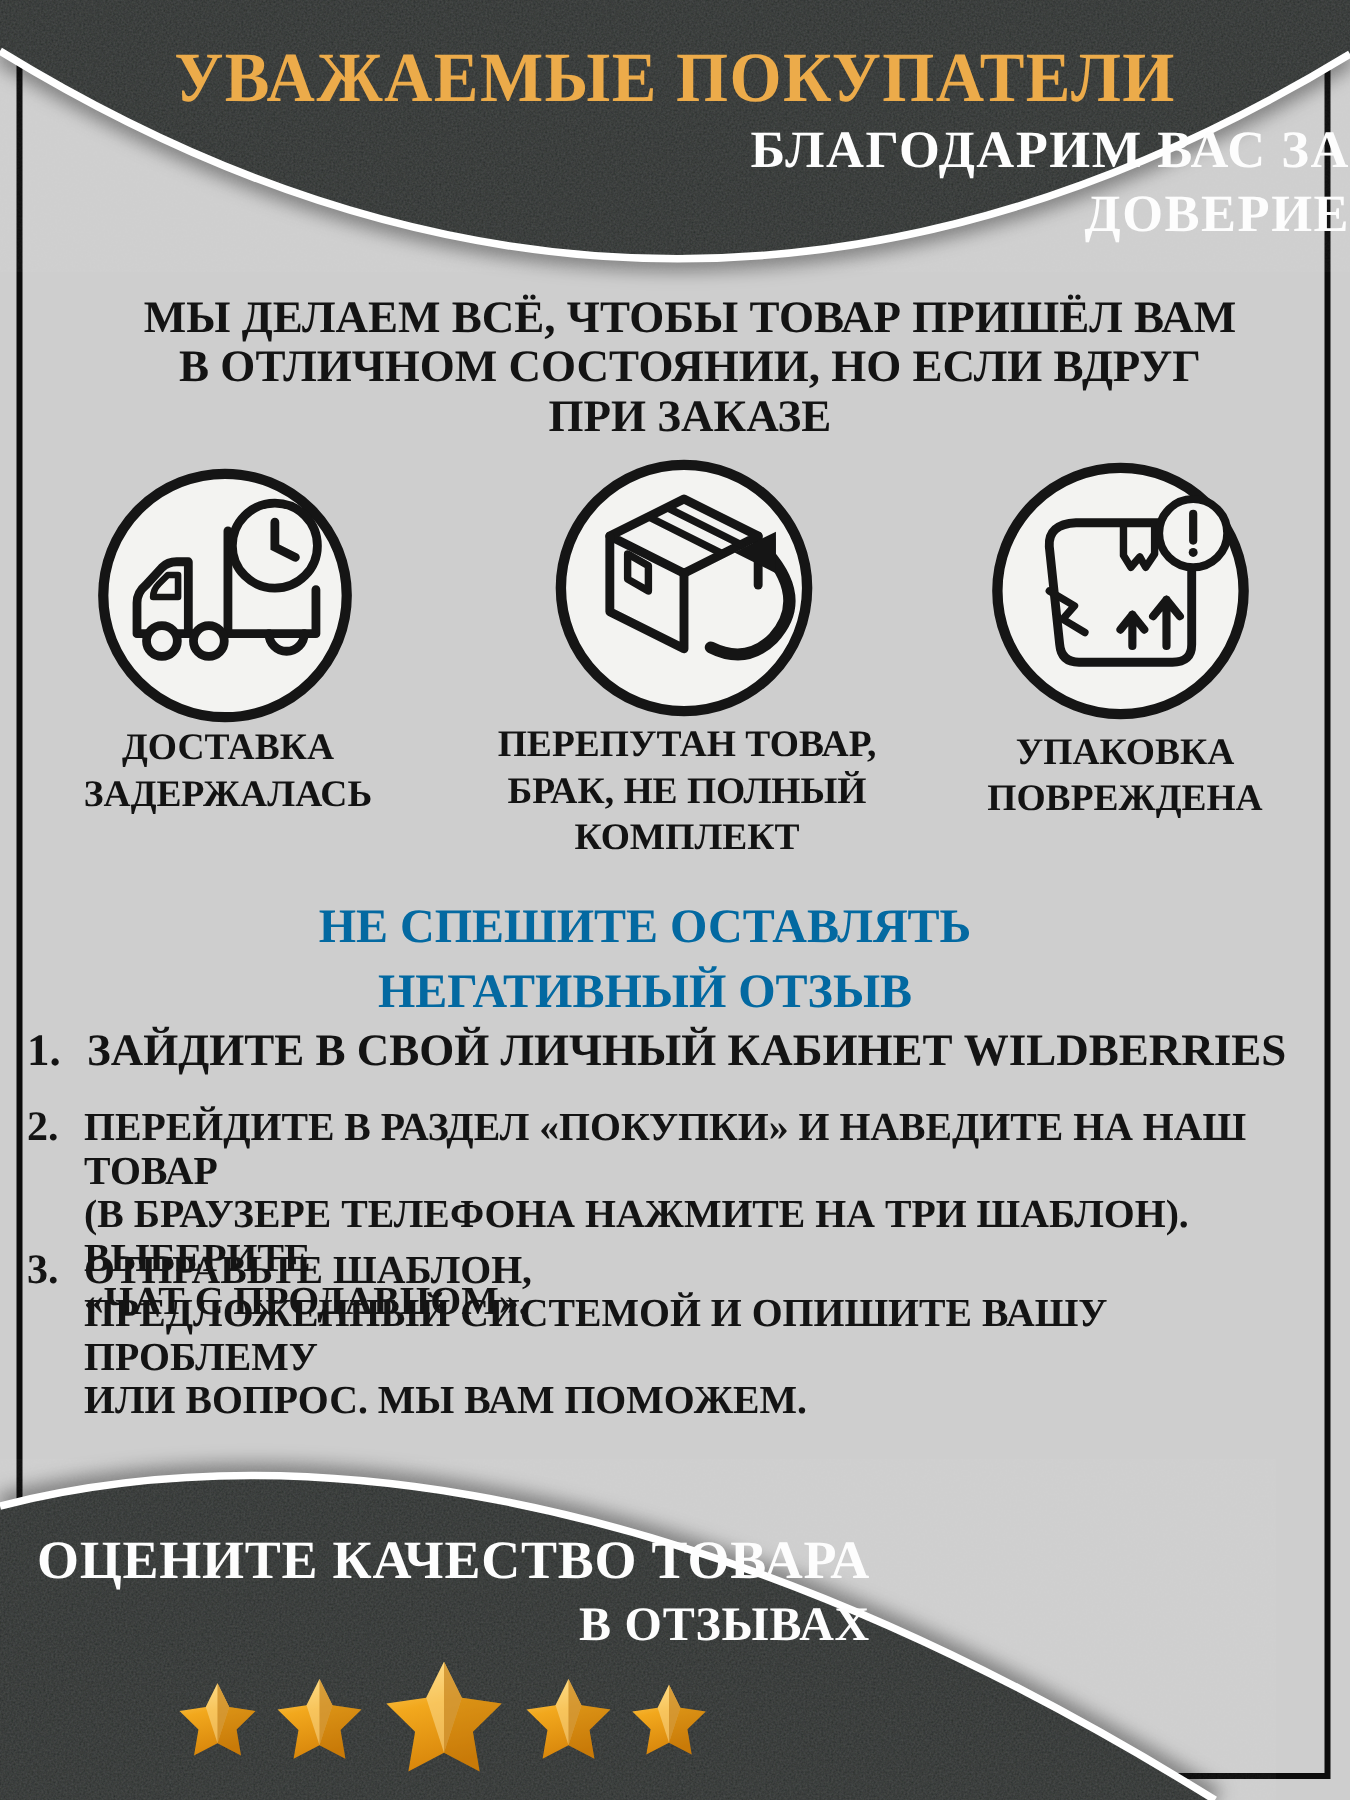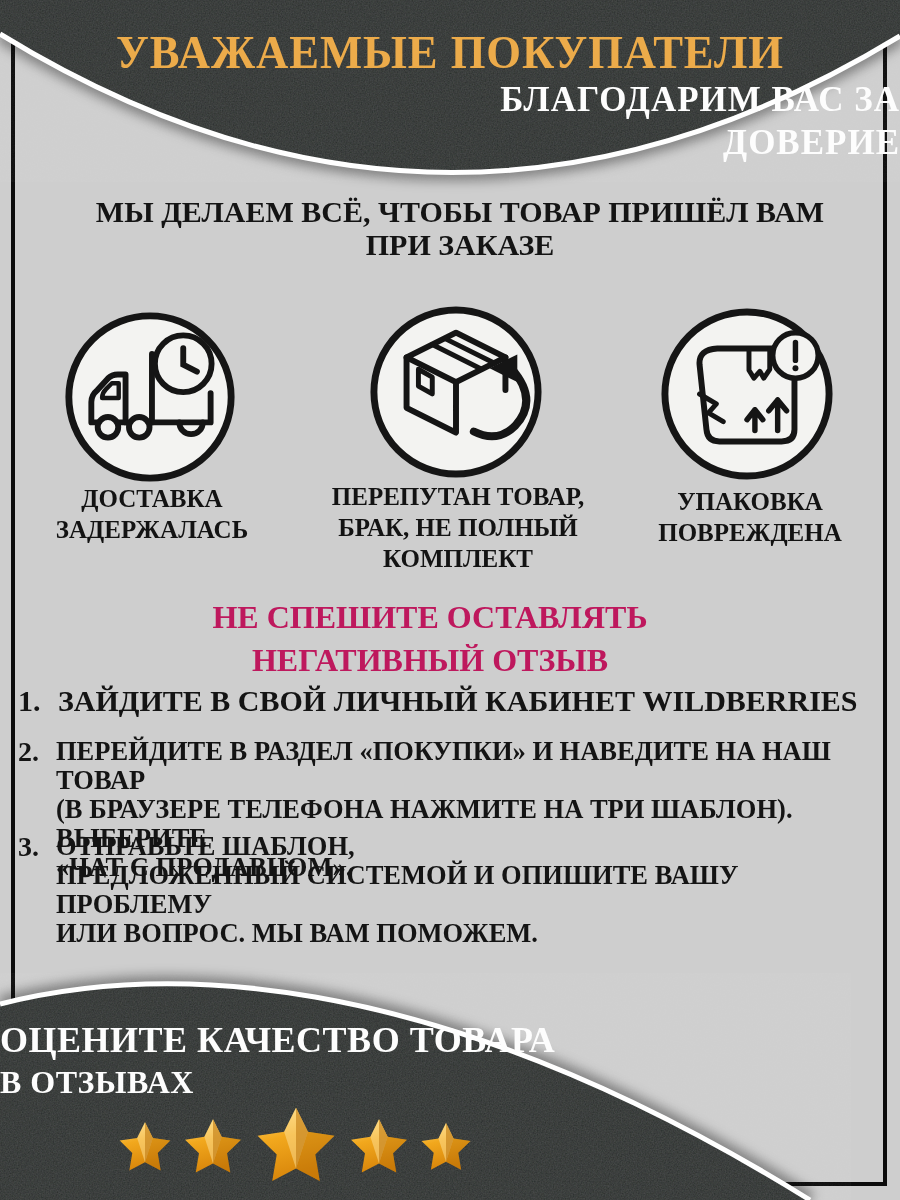--- a/index.html
+++ b/index.html
@@ -14,31 +14,31 @@
       font-size:47px;font-weight:700;color:#ecab4a;letter-spacing:1px;
       transform:scaleX(.95);transform-origin:50% 50%;}
   .subtitle{position:absolute;left:0;right:0;top:78px;text-align:right;z-index:5;
       font-size:35px;line-height:43px;font-weight:700;color:#fdfdfd;letter-spacing:1px;}
   .intro{position:absolute;left:0;right:0;top:195px;text-align:center;z-index:5;
       font-size:30px;line-height:33px;font-weight:700;color:#141414;margin-left:20px;}
   .issue-icon{position:absolute;z-index:5;}
   .issue-label{position:absolute;z-index:5;text-align:center;font-weight:700;
       color:#131313;font-size:25px;line-height:31px;white-space:pre-line;}
   .advice-heading{position:absolute;left:0;width:860px;top:596px;z-index:5;
-      text-align:center;font-weight:700;color:#be185d;font-size:32px;line-height:43px;}
+      text-align:center;font-weight:700;color:#0369a1;font-size:32px;line-height:43px;}
   .step{position:absolute;left:18px;right:16px;display:flex;z-index:5;color:#141414;}
   .step-num{font-weight:700;flex:0 0 38px;}
   .step-text{font-weight:700;white-space:pre-line;}
   .step1{top:685px;font-size:30px;line-height:32px;}
   .step1 .step-num{flex-basis:40px;}
   .step2{top:737px;font-size:26.5px;line-height:29px;}
   .step2 .step-num,.step3 .step-num{font-size:28px;}
   .step3{top:832px;font-size:26.5px;line-height:29px;}
   .footer-text{position:absolute;left:0;top:1019px;width:580px;z-index:5;
-      text-align:left;font-weight:700;color:#fdfdfd;font-size:36px;line-height:42px;
+      text-align:right;font-weight:700;color:#fdfdfd;font-size:36px;line-height:42px;
       letter-spacing:.5px;}
   .footer-line2{font-size:32px;}
   .stars{position:absolute;left:108px;top:1104px;width:374px;height:92px;z-index:5;
       display:flex;justify-content:center;align-items:center;gap:7px;}
   .stars svg{display:block;}
 </style>
 </head>
 <body>
 
 <div class="frame"></div>
@@ -76,20 +76,21 @@
 </svg>
 
 <div class="gold-title">УВАЖАЕМЫЕ ПОКУПАТЕЛИ</div>
 <div class="subtitle">
   <div>БЛАГОДАРИМ ВАС ЗА</div>
   <div>ДОВЕРИЕ</div>
 </div>
 
 <div class="intro">
   <div>МЫ ДЕЛАЕМ ВСЁ, ЧТОБЫ ТОВАР ПРИШЁЛ ВАМ</div>
+  <div>В ОТЛИЧНОМ СОСТОЯНИИ, НО ЕСЛИ ВДРУГ</div>
   <div>ПРИ ЗАКАЗЕ</div>
 </div>
 
 <svg class="issue-icon" style="left:62px;top:309px;" width="176" height="176" viewBox="0 0 180 180">
   <circle cx="90" cy="90" r="83" fill="#f3f3f1" stroke="#151515" stroke-width="7"></circle>
   <g fill="none" stroke="#151515" stroke-width="6" stroke-linecap="round" stroke-linejoin="round">
     <path d="M30,116 V95 Q30,88 36,83 L47,71 Q51,67 57,67 H65 V116 Z"></path>
     <path d="M41,91 Q41,86 45,82 L51,76 H58 V91 Z" stroke-width="4.5"></path>
     <path d="M92,116 V46"></path>
     <path d="M65,116 H152 V86"></path>

